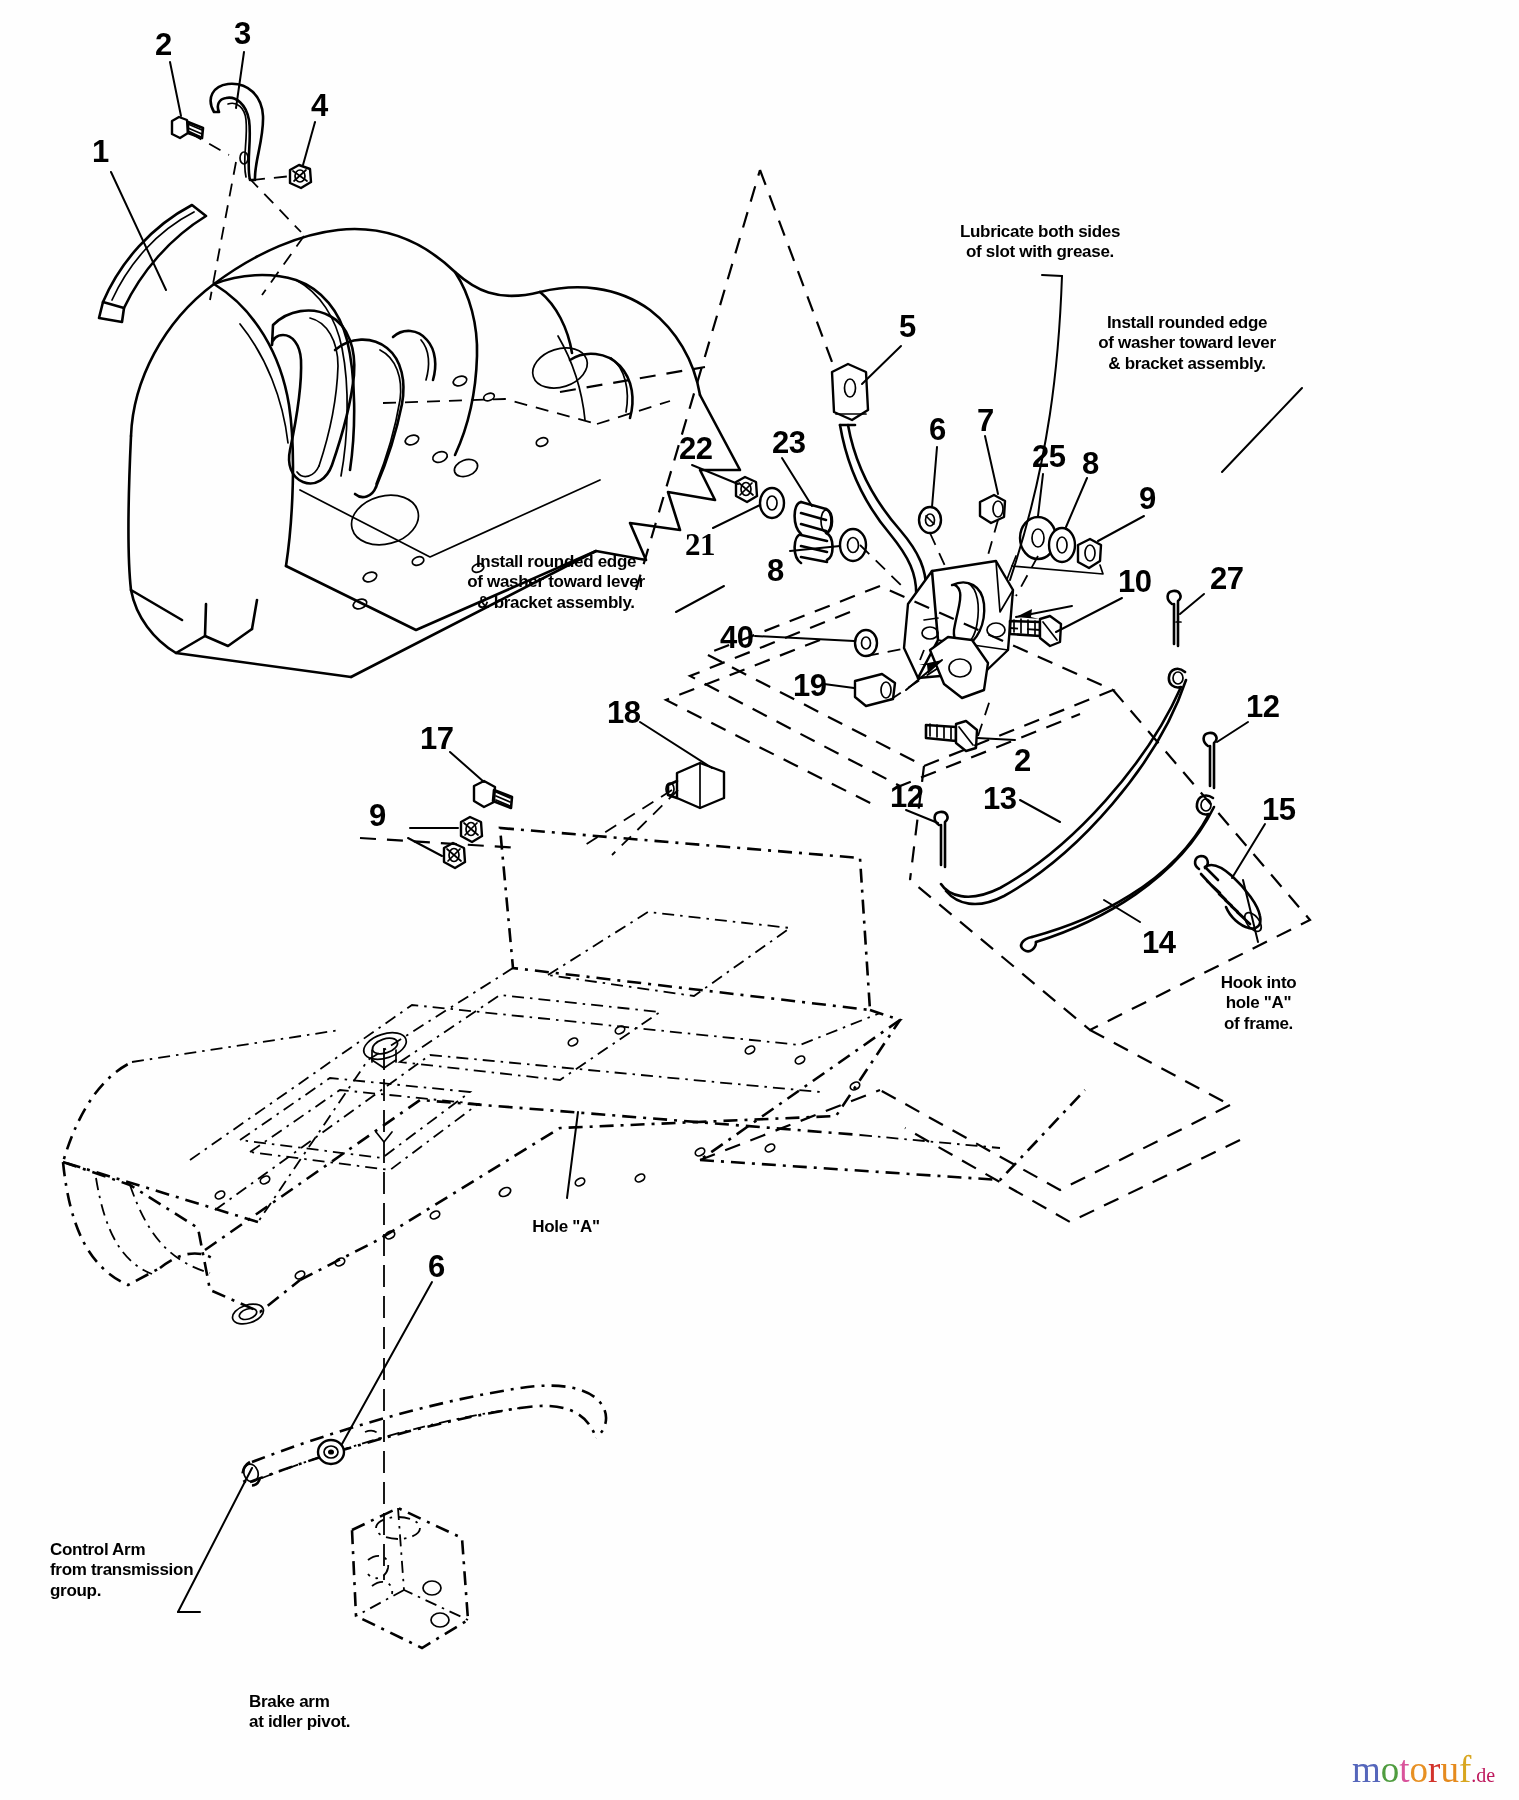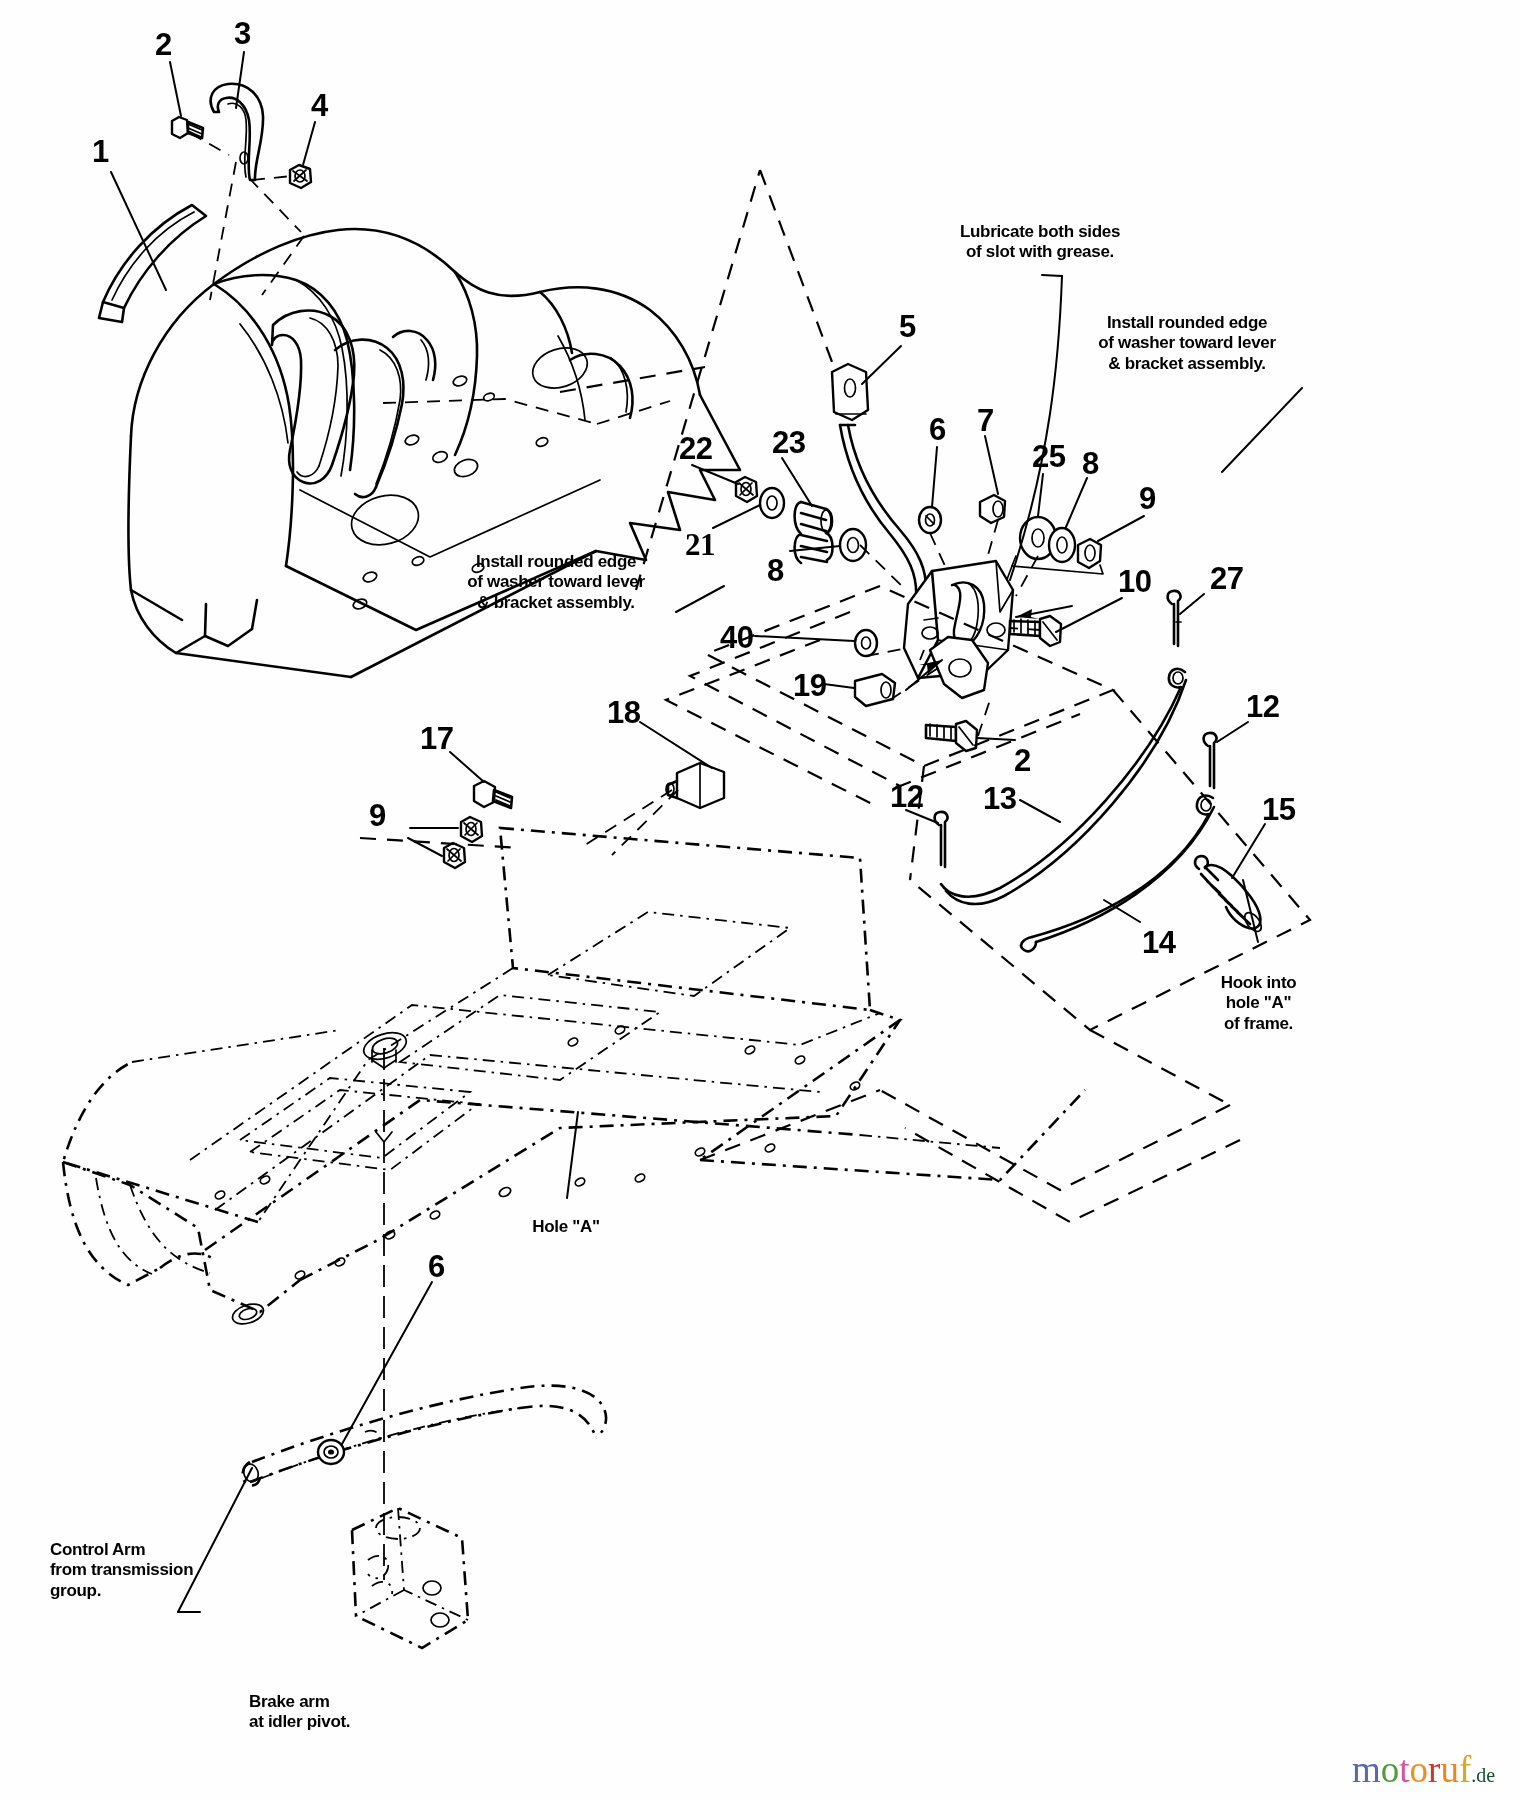--- a/index.html
+++ b/index.html
@@ -50,21 +50,21 @@
     left: 1352px;
     top: 1748px;
     font-family: "Liberation Serif", serif;
     font-size: 37px;
     letter-spacing: 0px;
     user-select: none;
   }
   #logo .s { }
   #logo .de {
     font-size: 20px;
-    color: #14532d;
+    color: #be185d;
     letter-spacing: 0px;
   }
 </style>
 </head>
 <body>
 
 <div id="sheet">
 
   <svg id="art" viewBox="0 0 1519 1800" xmlns="http://www.w3.org/2000/svg">
     <defs>

